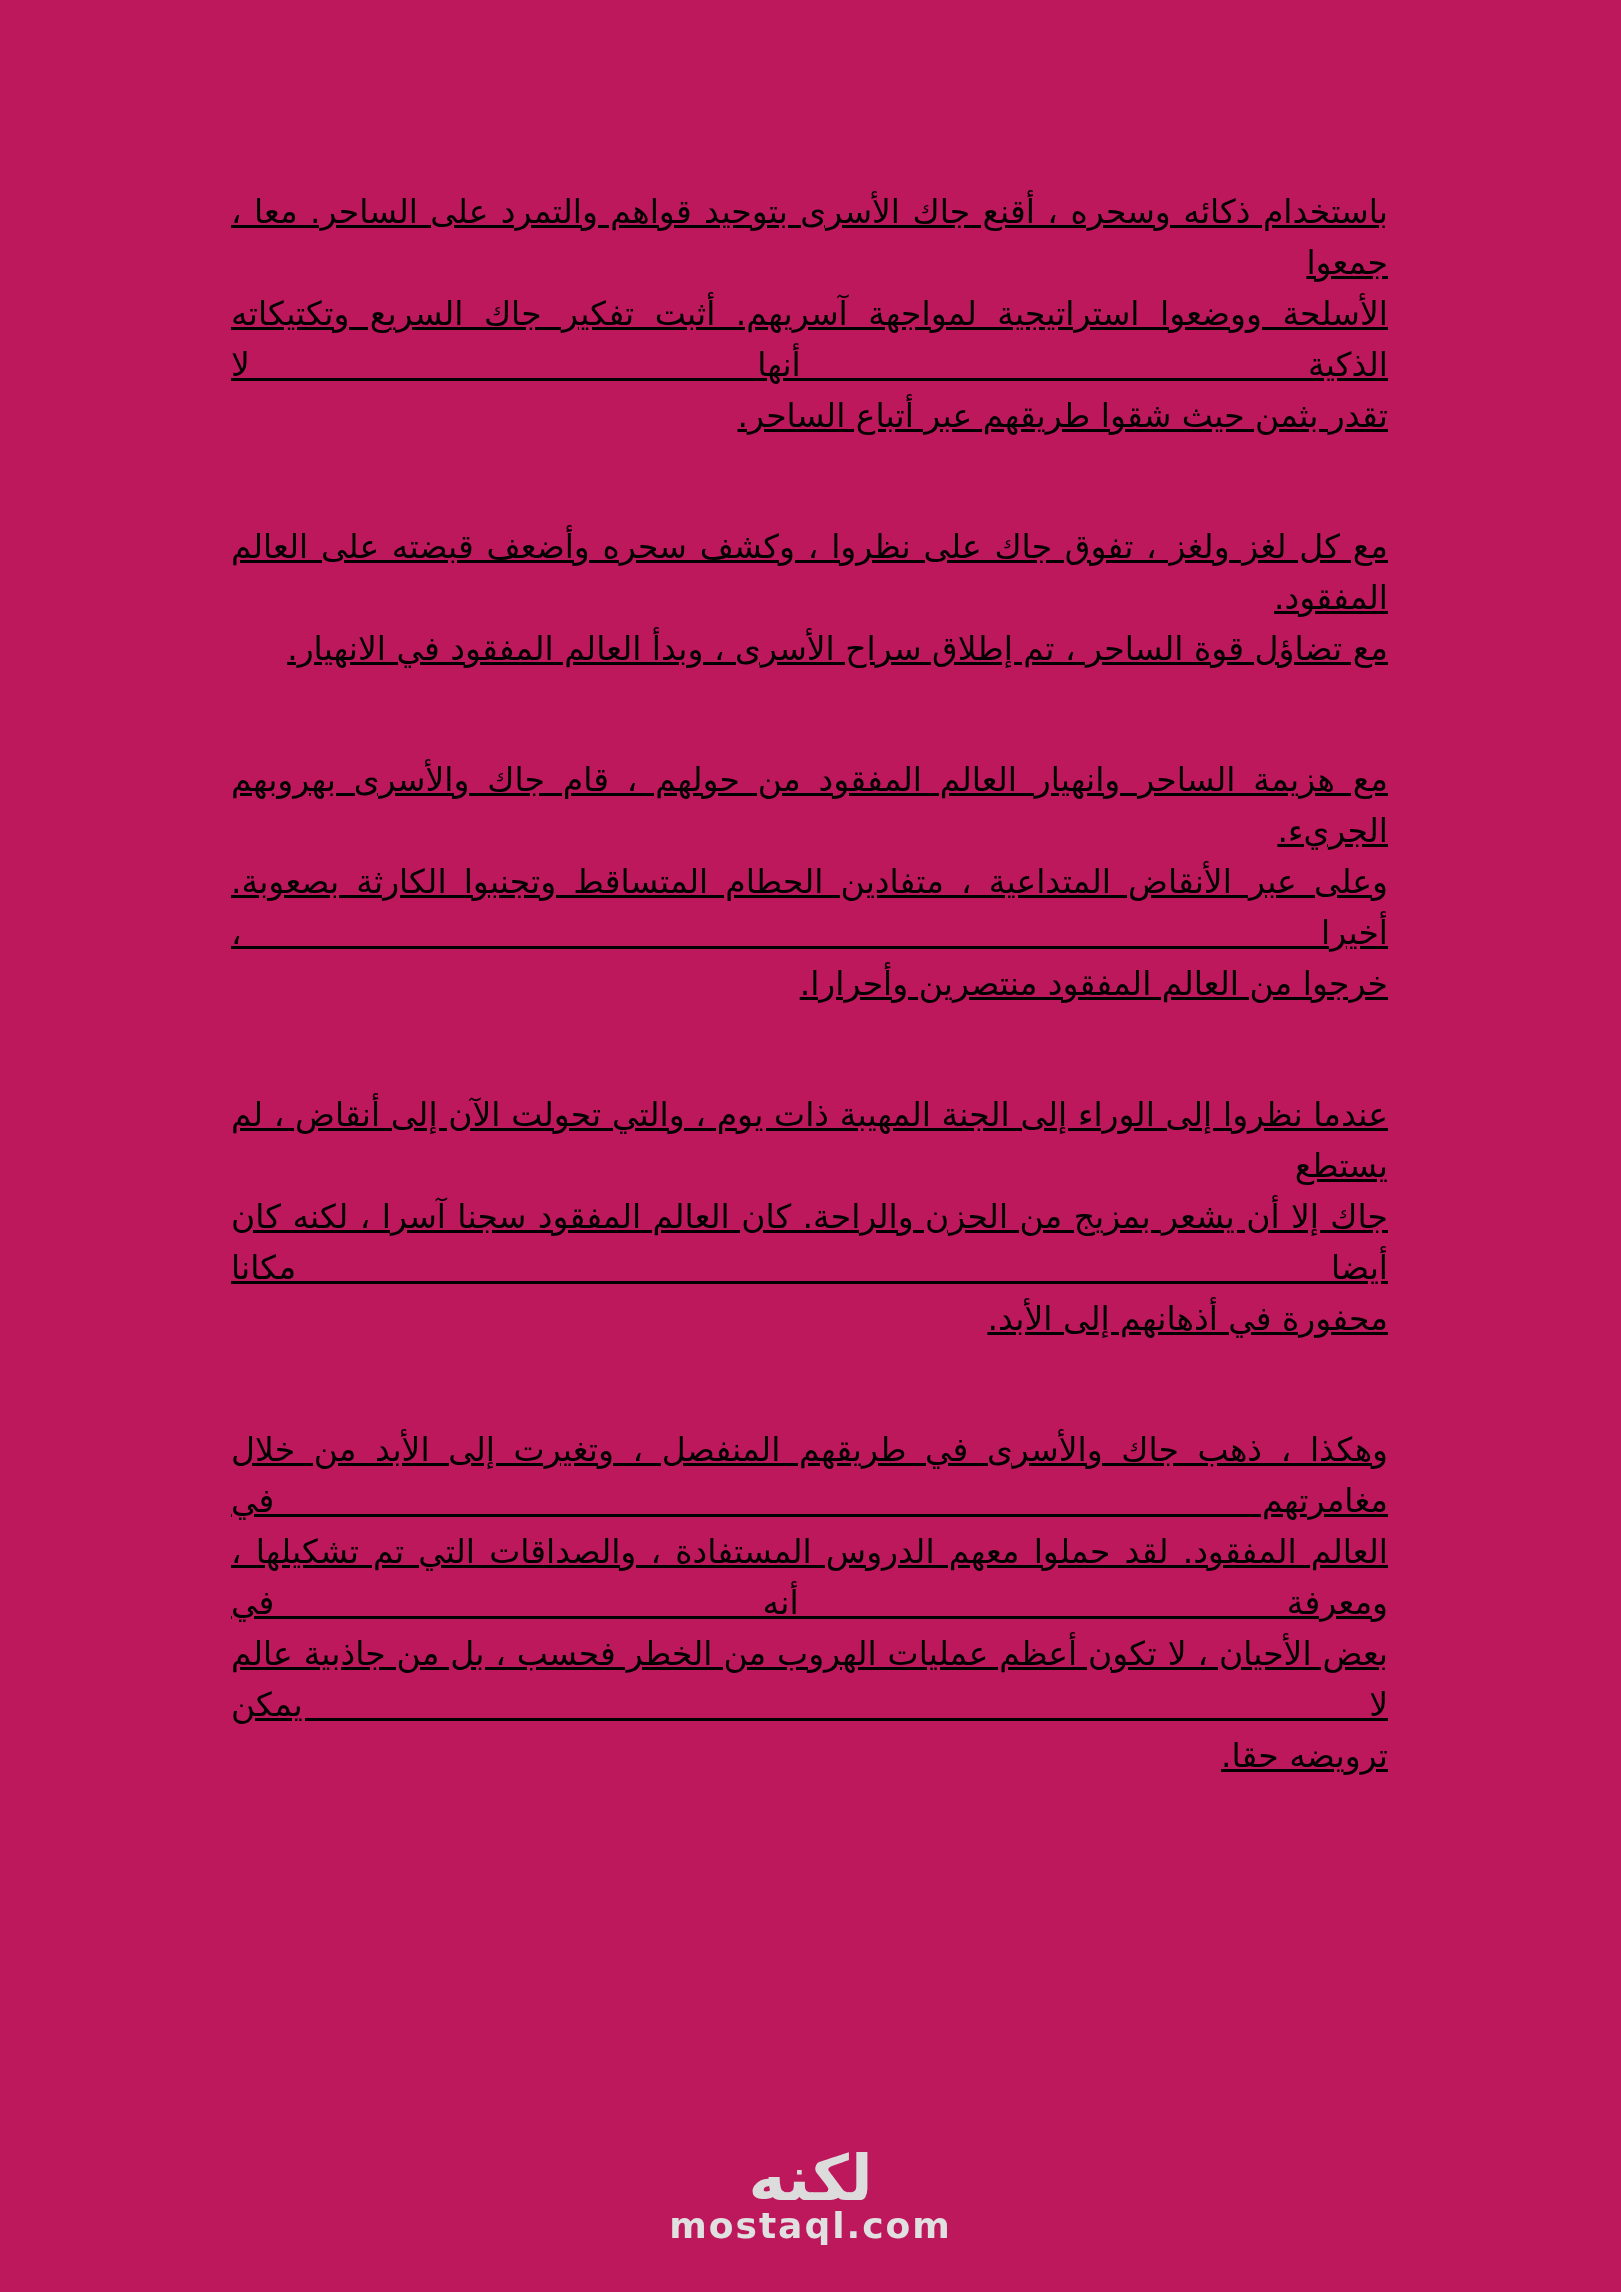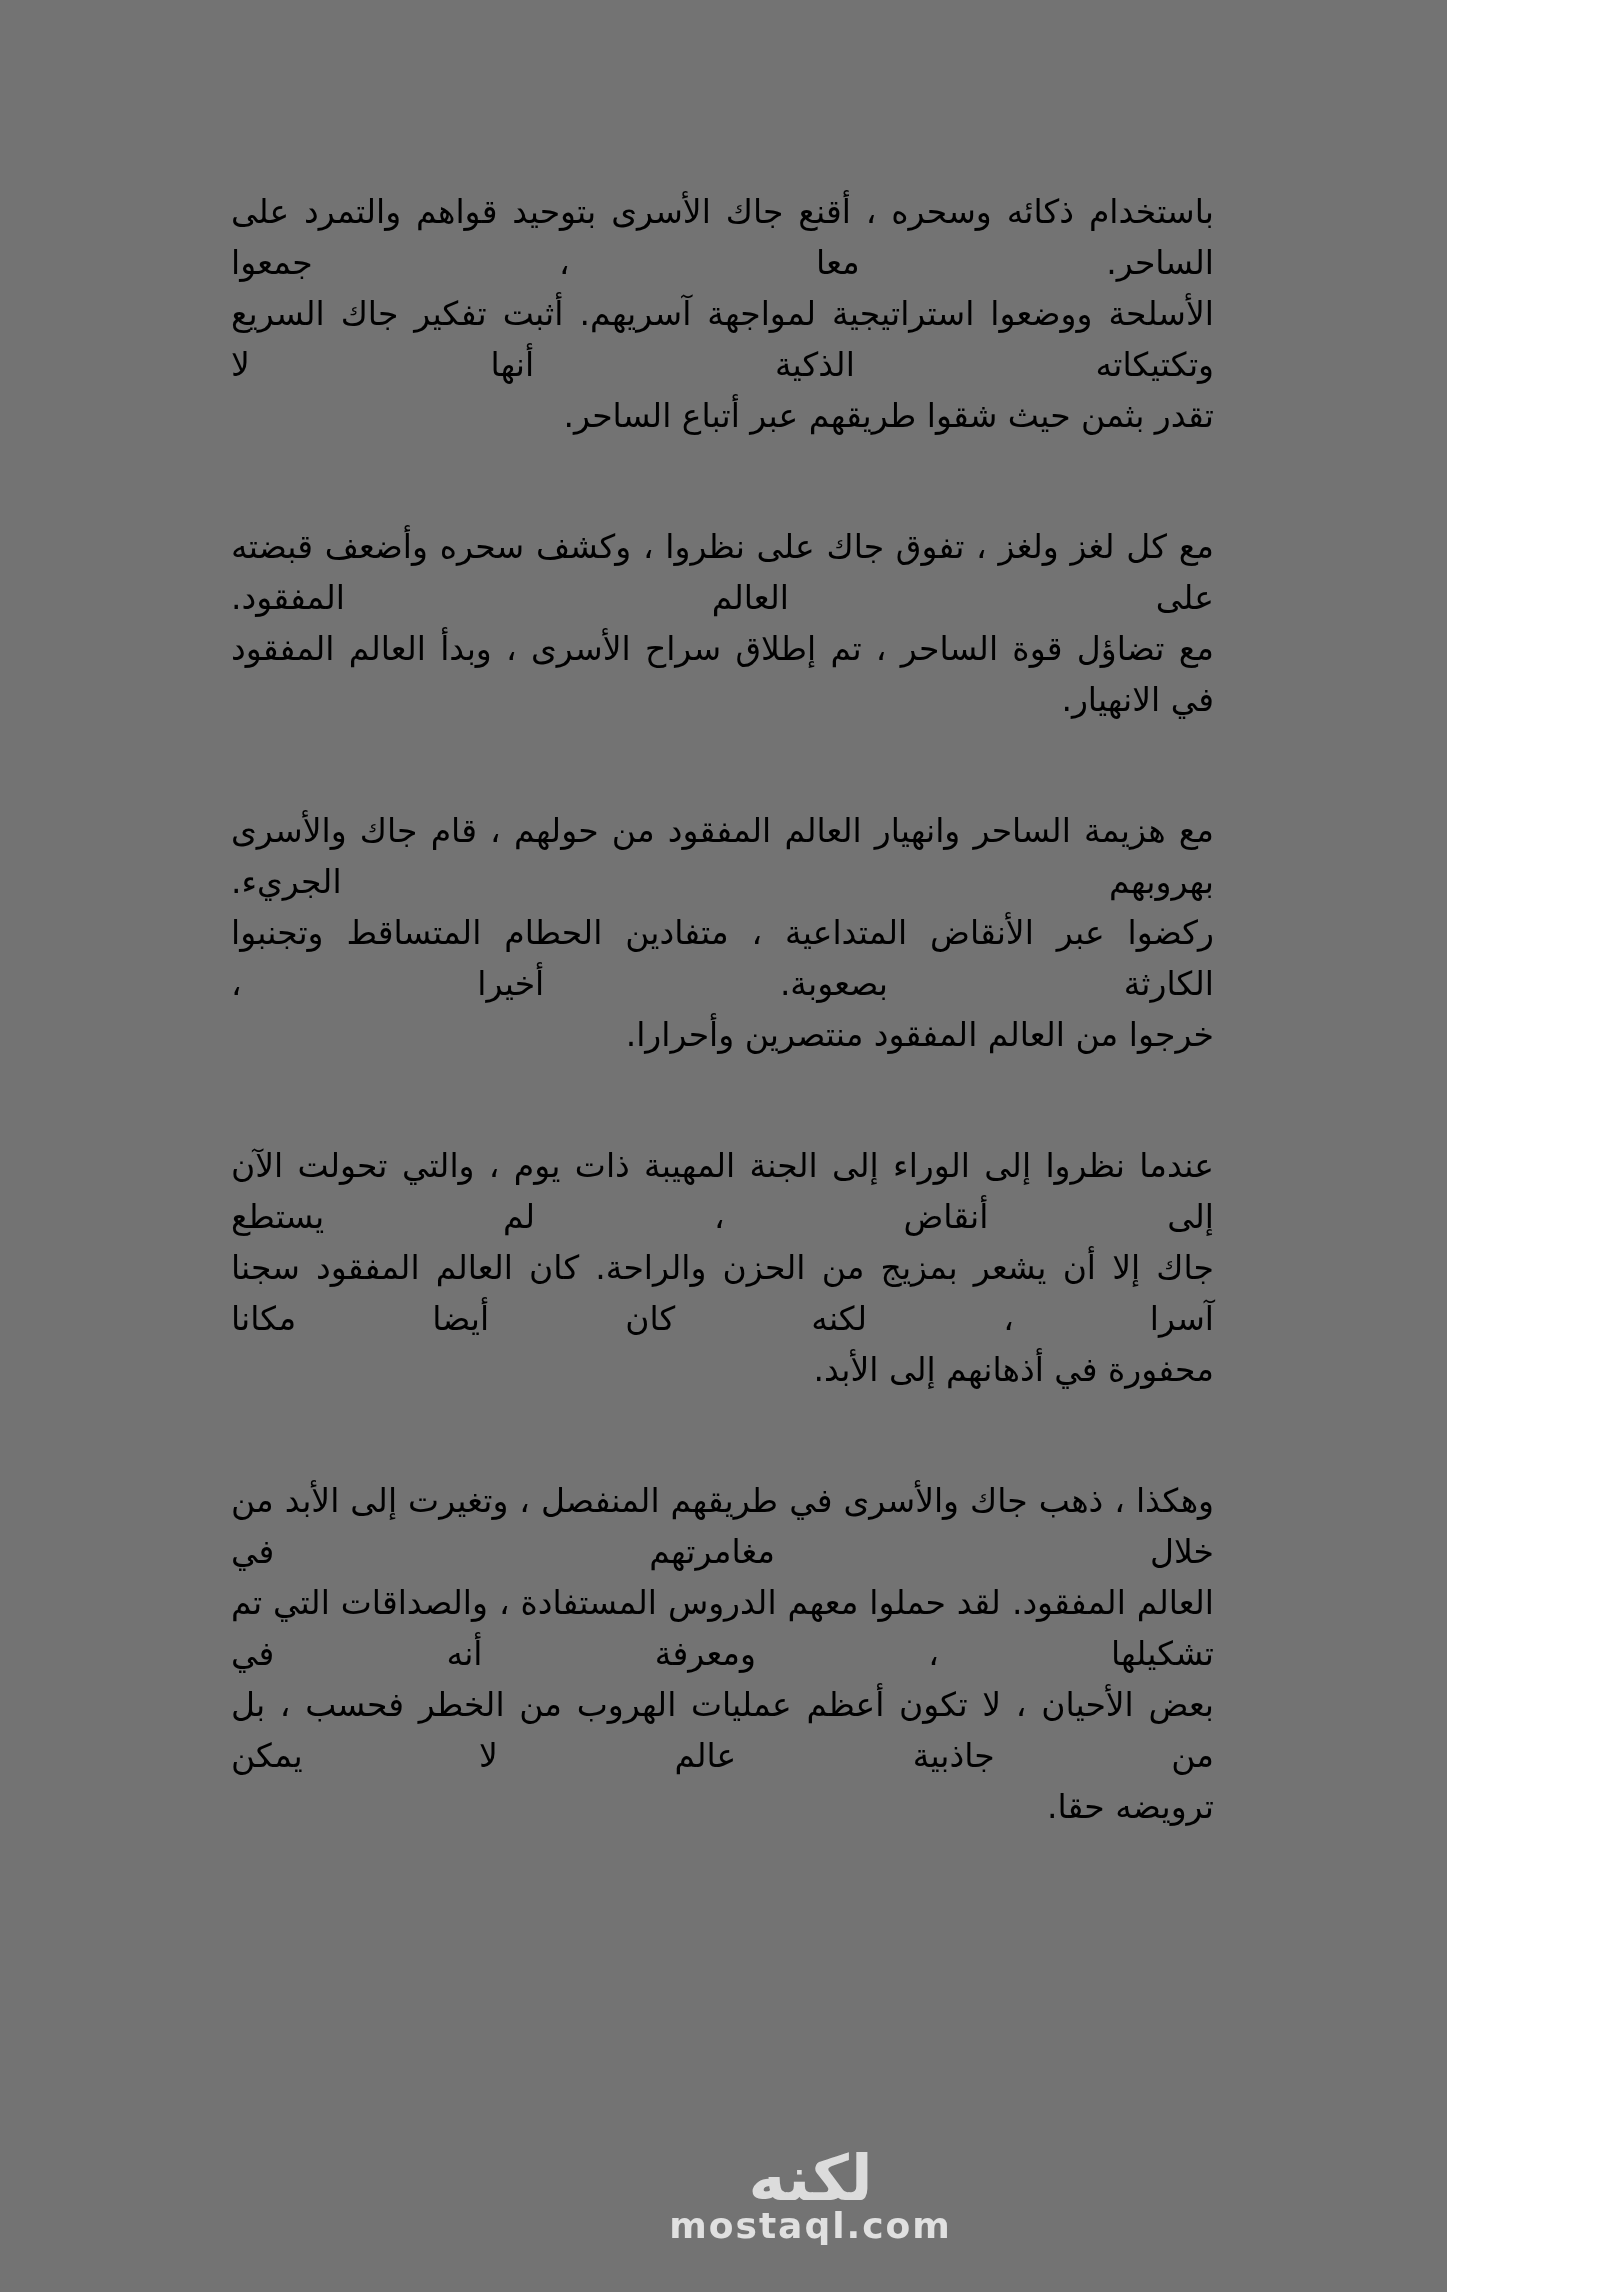--- a/index.html
+++ b/index.html
@@ -11,23 +11,24 @@
     width: 1621px;
     height: 2293px;
     position: relative;
     overflow: hidden;
     font-family: "DejaVu Sans", "DejaVu Serif", sans-serif;
   }
   .page {
     position: absolute;
     top: 0;
     left: 0;
-    width: 1447px;
+    width: 1621px;
     height: 2293px;
-    background: #737373;
+    background: #be185d;
+    text-decoration: underline;
   }
   .content {
     direction: rtl;
     padding: 186px 233px 0 231px;
     color: #000000;
   }
   .para {
     font-size: 33px;
     line-height: 51px;
     margin: 0 0 80px 0;
@@ -80,21 +81,21 @@
     </div>
 
 
     <div class="para">
       <div class="line">مع كل لغز ولغز ، تفوق جاك على نظروا ، وكشف سحره وأضعف قبضته على العالم المفقود.</div>
       <div class="line last">مع تضاؤل قوة الساحر ، تم إطلاق سراح الأسرى ، وبدأ العالم المفقود في الانهيار.</div>
     </div>
 
     <div class="para">
       <div class="line">مع هزيمة الساحر وانهيار العالم المفقود من حولهم ، قام جاك والأسرى بهروبهم الجريء.</div>
-      <div class="line">ركضوا عبر الأنقاض المتداعية ، متفادين الحطام المتساقط وتجنبوا الكارثة بصعوبة. أخيرا ،</div>
+      <div class="line">وعلى عبر الأنقاض المتداعية ، متفادين الحطام المتساقط وتجنبوا الكارثة بصعوبة. أخيرا ،</div>
       <div class="line last">خرجوا من العالم المفقود منتصرين وأحرارا.</div>
     </div>
 
     <div class="para">
       <div class="line">عندما نظروا إلى الوراء إلى الجنة المهيبة ذات يوم ، والتي تحولت الآن إلى أنقاض ، لم يستطع</div>
       <div class="line">جاك إلا أن يشعر بمزيج من الحزن والراحة. كان العالم المفقود سجنا آسرا ، لكنه كان أيضا مكانا</div>
       <div class="line last">محفورة في أذهانهم إلى الأبد.</div>
     </div>
 
     <div class="para">

